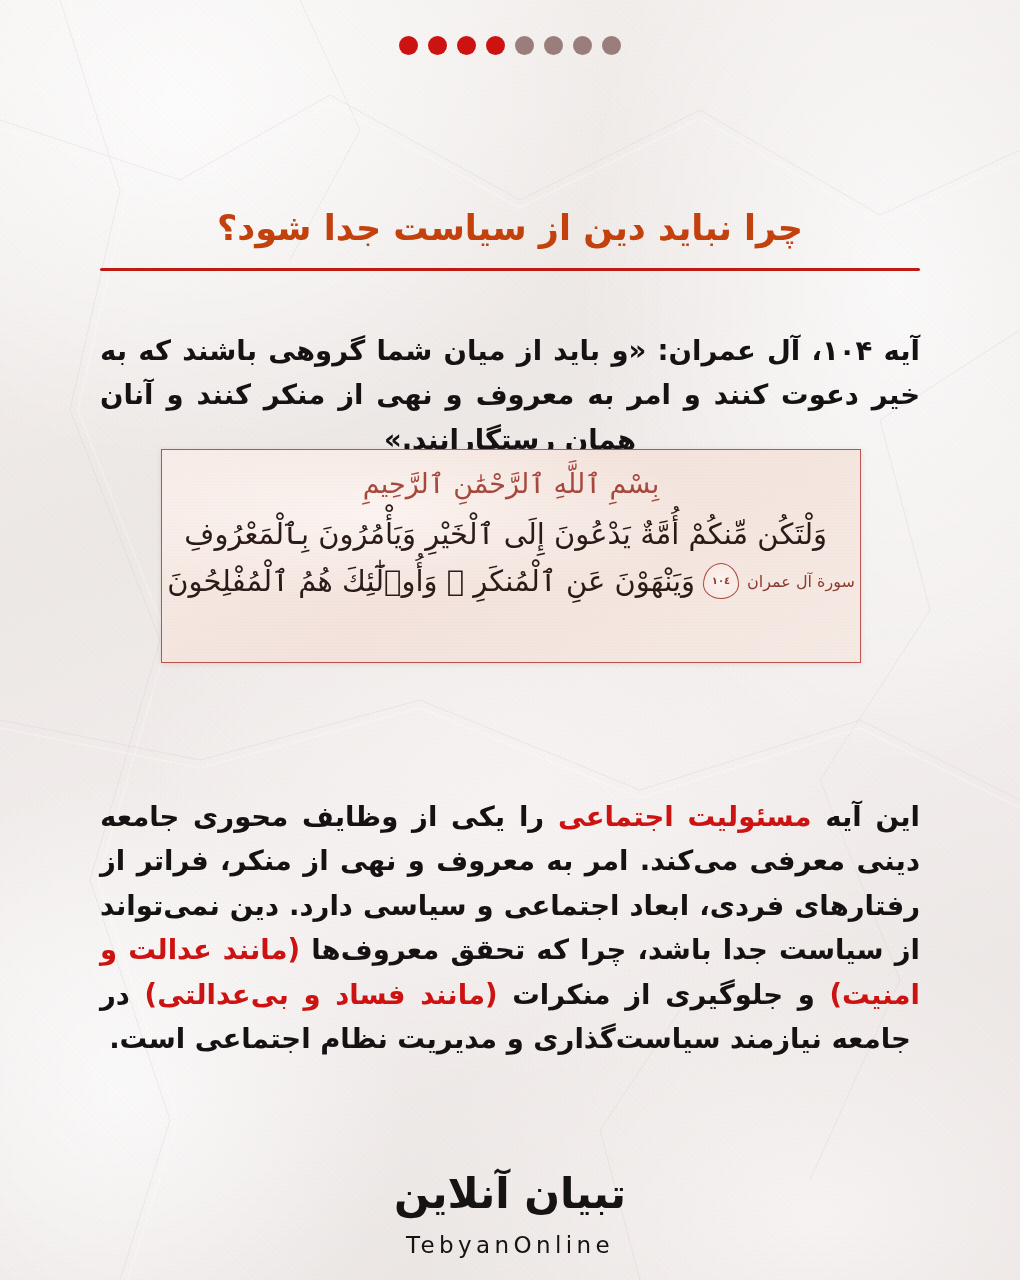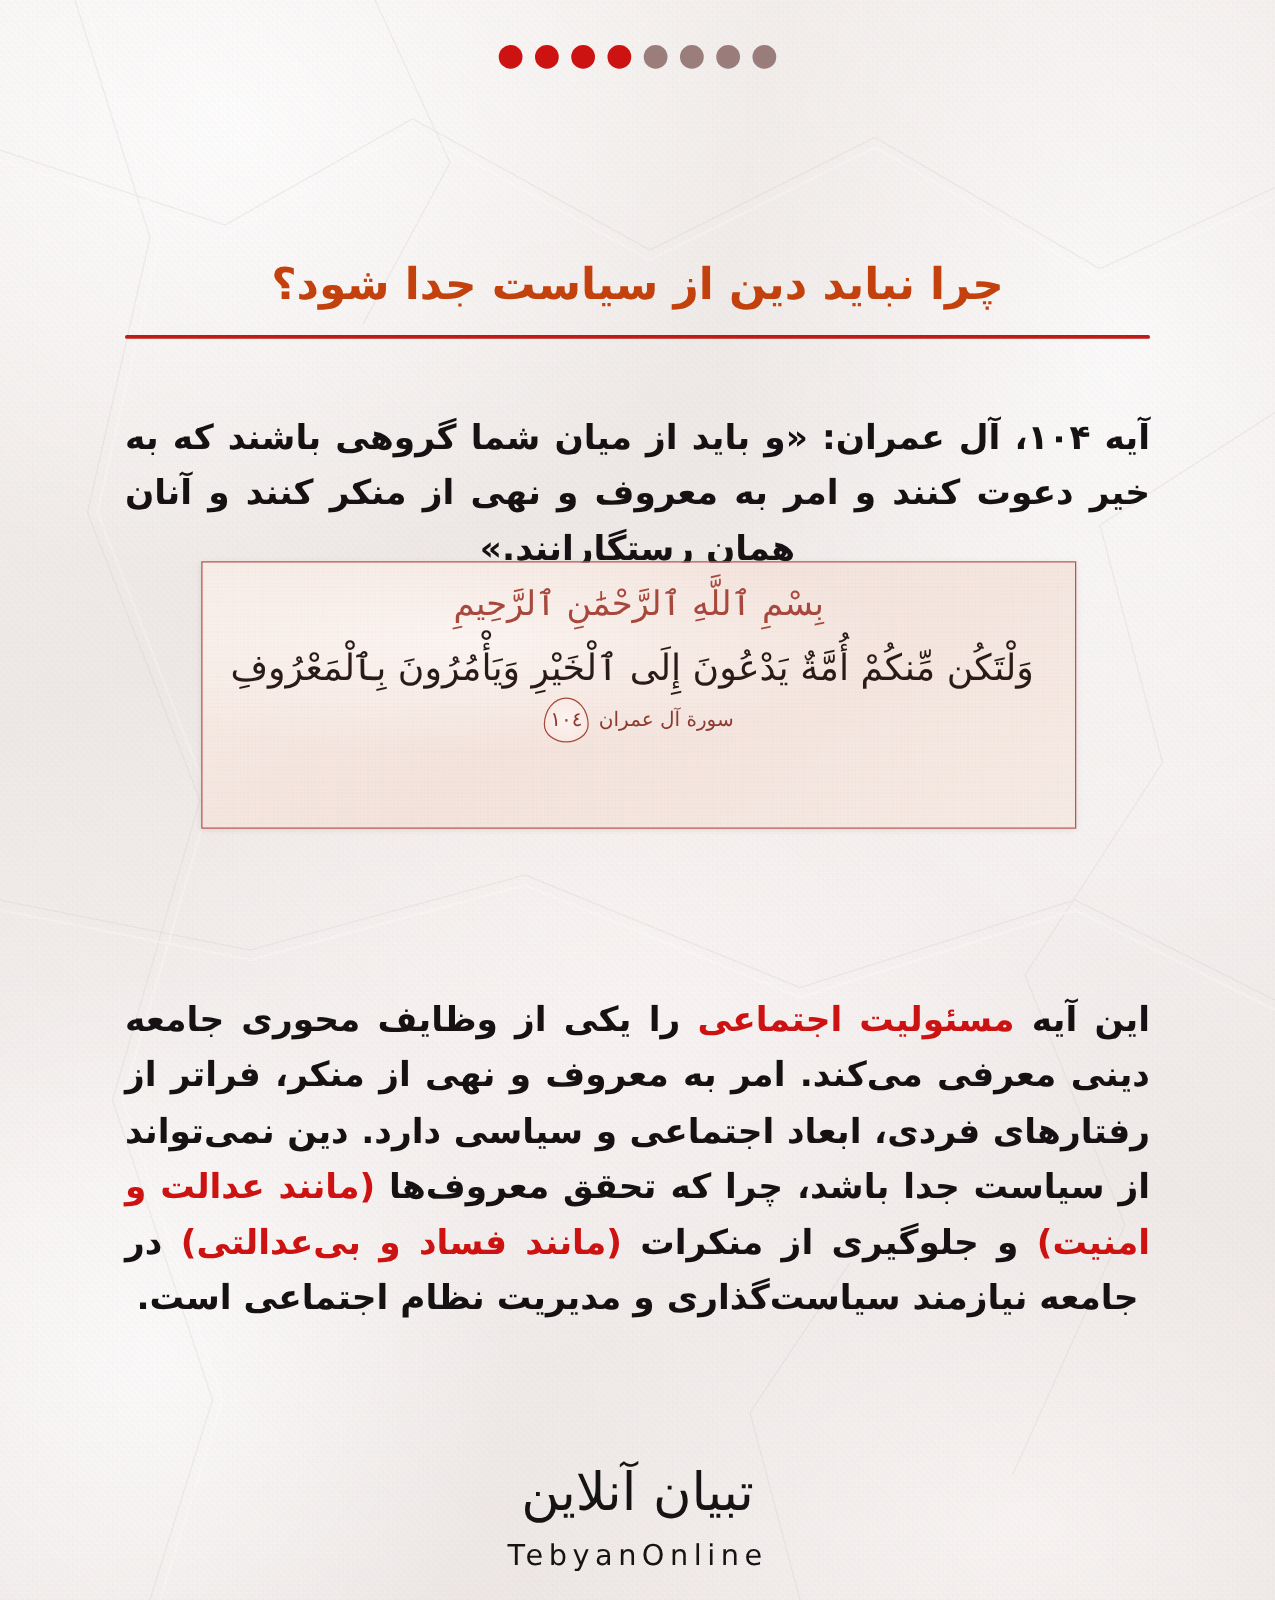--- a/index.html
+++ b/index.html
@@ -181,43 +181,43 @@
   .ayah-marker {
     display: inline-flex;
     align-items: center;
     justify-content: center;
     width: 34px;
     height: 34px;
     flex: 0 0 34px;
     border: 1.4px solid #a8483d;
     border-radius: 50% 50% 50% 50% / 60% 60% 40% 40%;
     color: #8d3a31;
-    font-size: 16px;
-    font-weight: normal;
+    font-size: 10px;
+    font-weight: bold;
     background: radial-gradient(circle, rgba(255,245,242,.85), rgba(246,228,222,.5));
   }
   .surah-tag {
     color: #8d3a31;
     font-size: 16px;
     white-space: nowrap;
     flex: 0 0 auto;
   }
 
   
   .footer-logo {
     position: absolute;
     bottom: 22px;
     left: 0;
     right: 0;
     text-align: center;
   }
   .logo-fa {
     color: #151313;
     font-size: 42px;
-    font-weight: normal;
+    font-weight: bold;
     line-height: 1.05;
     direction: rtl;
     letter-spacing: -1px;
   }
   .logo-en {
     color: #151313;
     font-size: 23px;
     letter-spacing: 4.4px;
     direction: ltr;
     margin-top: 16px;
@@ -265,20 +265,21 @@
 
   <p class="para para-verse">آیه ۱۰۴، آل عمران: «و باید از میان شما گروهی باشند که به خیر دعوت کنند و امر به معروف و نهی از منکر کنند و آنان همان رستگارانند.»</p>
 
   <div class="verse-card">
     <div class="bismillah">بِسْمِ ٱللَّهِ ٱلرَّحْمَٰنِ ٱلرَّحِيمِ</div>
     <div class="ayah-lines">
       <div class="ayah-line">وَلْتَكُن مِّنكُمْ أُمَّةٌ يَدْعُونَ إِلَى ٱلْخَيْرِ وَيَأْمُرُونَ بِٱلْمَعْرُوفِ</div>
       <div class="ayah-line ayah-line-2">
         <span class="surah-tag">سورة آل عمران</span>
         <span class="ayah-marker">١٠٤</span>
+        <span>وَيَنْهَوْنَ عَنِ ٱلْمُنكَرِ ۚ وَأُو۟لَٰٓئِكَ هُمُ ٱلْمُفْلِحُونَ</span>
       </div>
     </div>
   </div>
 
   <p class="para para-body" id="body-paragraph"><span>این آیه </span><span class="hl">مسئولیت اجتماعی</span><span> را یکی از وظایف محوری جامعه دینی معرفی می‌کند. امر به معروف و نهی از منکر، فراتر از رفتارهای فردی، ابعاد اجتماعی و سیاسی دارد. دین نمی‌تواند از سیاست جدا باشد، چرا که تحقق معروف‌ها </span><span class="hl">(مانند عدالت و امنیت)</span><span> و جلوگیری از منکرات </span><span class="hl">(مانند فساد و بی‌عدالتی)</span><span> در جامعه نیازمند سیاست‌گذاری و مدیریت نظام اجتماعی است.</span></p>
 
   <div class="footer-logo">
     <div class="logo-fa">تبیان آنلاین</div>
     <div class="logo-en">TebyanOnline</div>
   </div>

